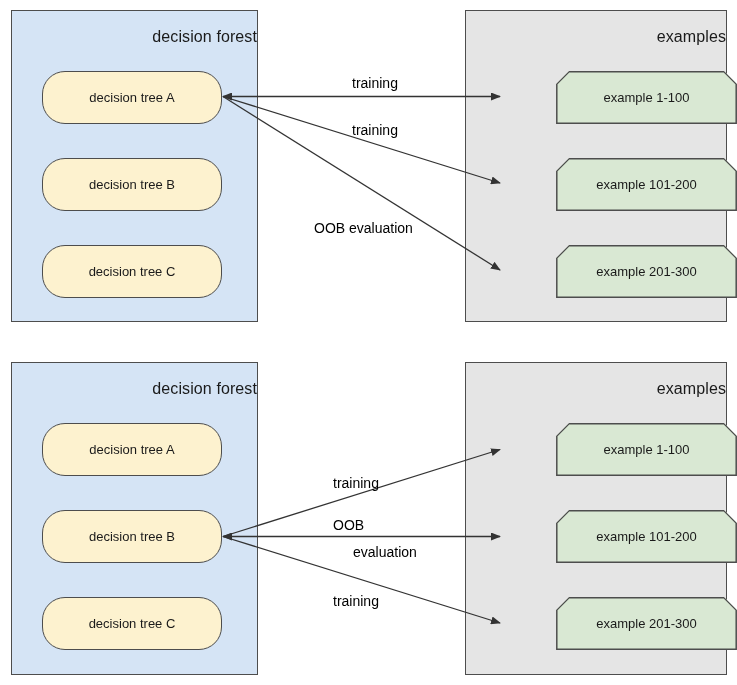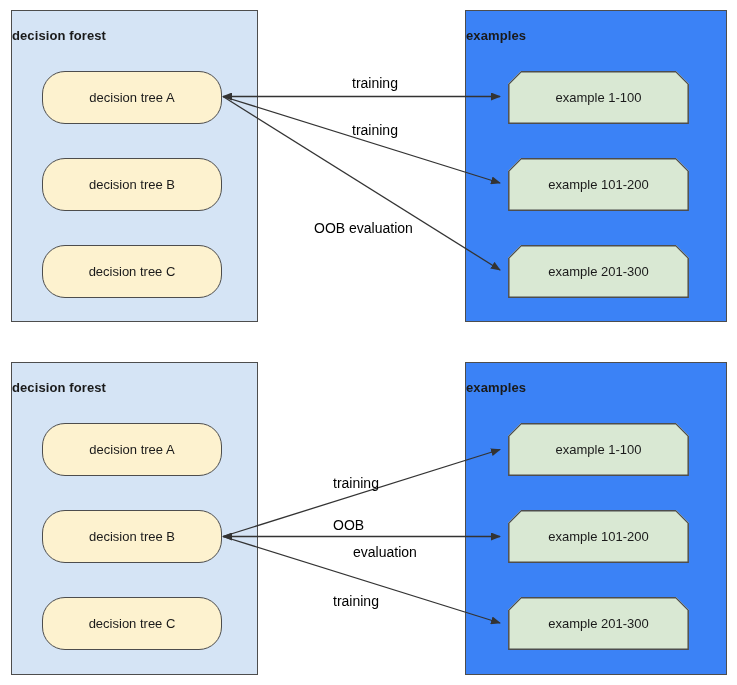--- a/index.html
+++ b/index.html
@@ -27,30 +27,30 @@
   }
   .panel {
     position: absolute;
     box-sizing: border-box;
     border: 1.6px solid #4d4d4d;
   }
   .panel-forest {
     background: #d5e4f5;
   }
   .panel-examples {
-    background: #3b82f6;
+    background: #e5e5e5;
     padding-left: 35px;
   }
   .panel-title {
     position: absolute;
     left: 0;
     width: 100%;
-    text-align: left;
-    font-size: 13px;
-    font-weight: bold;
+    text-align: right;
+    font-size: 16px;
+    font-weight: normal;
     color: #1a1a1a;
     letter-spacing: 0.1px;
     white-space: nowrap;
   }
   .tree-box {
     position: absolute;
     box-sizing: border-box;
     background: #fdf2cf;
     border: 1.5px solid #4d4d4d;
     border-radius: 23px;
@@ -65,20 +65,21 @@
     position: absolute;
     box-sizing: border-box;
     background: #d9e8d3;
     display: flex;
     align-items: center;
     justify-content: center;
     font-size: 13px;
     color: #1a1a1a;
     white-space: nowrap;
     clip-path: polygon(0px 13px, 13px 0px, calc(100% - 13px) 0px, 100% 13px, 100% 100%, 0px 100%);
+    margin-left: 48px;
   }
   .example-box .ex-outline {
     position: absolute;
     left: 0; top: 0; right: 0; bottom: 0;
     pointer-events: none;
   }
   .example-label {
     position: relative;
     z-index: 2;
   }

